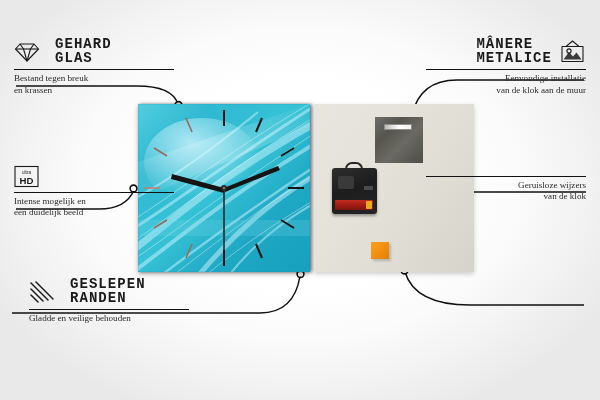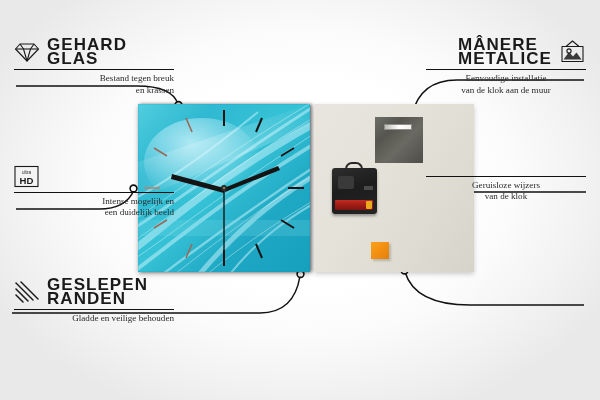--- a/index.html
+++ b/index.html
@@ -13,33 +13,34 @@
     position:absolute; left:0; top:0; width:600px; height:400px;
     background:
       radial-gradient(ellipse 58% 62% at 50% 46%, #ffffff 0%, #ffffff 42%, #fbfbfb 62%, #f2f2f2 82%, #e9e9e9 100%);
     overflow:hidden;
   }
   
   .feat { position:absolute; }
   .feat .head { display:flex; align-items:center; gap:7px; }
   .feat.right .head { flex-direction:row; justify-content:flex-end; }
   .feat .ttl {
-    font-family:Liberation Sans, sans-serif;
-    font-size:17px; font-weight:700; letter-spacing:1.05px;
+    font-family:Liberation Mono, monospace;
+    font-size:14px; font-weight:700; letter-spacing:1.05px;
     color:#1a1a1a; line-height:13.6px; text-transform:uppercase;
     white-space:nowrap;
+    margin-left:8px;
   }
   .feat.right .ttl { }
   .feat .rule { height:1px; background:#111; margin-top:4px; }
   .feat .desc {
     font-family:"Liberation Serif", serif;
     font-size:9.1px; color:#2b2b2b; line-height:11.4px;
-    margin-top:3px; white-space:pre-line;text-align:right;
-  }
-  .feat.right .desc { text-align:center; }
+    margin-top:3px; white-space:pre-line;
+  }
+  .feat.right .desc { text-align:right; }
   .ico { flex:0 0 auto; display:block; }
 
   
   #wires { position:absolute; left:0; top:0; width:600px; height:400px; pointer-events:none; }
 
   
   #product { position:absolute; left:138px; top:104px; width:336px; height:168px; }
 
   #clock {
     position:absolute; left:0; top:0; width:172px; height:168px;
@@ -235,21 +236,21 @@
         <rect x="1" y="1.5" width="23" height="20" fill="none" stroke="#1a1a1a" stroke-width="1.1"></rect>
         <text x="12.5" y="9.4" font-family="Liberation Sans, sans-serif" font-size="4.6" fill="#1a1a1a" text-anchor="middle">ultra</text>
         <text x="12.5" y="18.6" font-family="Liberation Sans, sans-serif" font-size="9.6" font-weight="bold" fill="#1a1a1a" text-anchor="middle">HD</text>
       </svg>
     </div>
     <div class="rule" style="width:160px;"></div>
     <div class="desc">Intense mogelijk en
 een duidelijk beeld</div>
   </div>
 
-  <div class="feat left" style="left:14px; top:278px; width:160px;">
+  <div class="feat left" style="left:29px; top:278px; width:160px;">
     <div class="head">
       <svg class="ico" width="26" height="22" viewBox="0 0 26 22">
         <g stroke="#1a1a1a" stroke-width="1.5" stroke-linecap="round">
           <line x1="2" y1="2" x2="19" y2="19"></line>
           <line x1="2" y1="8" x2="14" y2="20"></line>
           <line x1="2" y1="14" x2="9" y2="21"></line>
           <line x1="7" y1="1" x2="24" y2="18"></line>
         </g>
       </svg>
       <div class="ttl">

